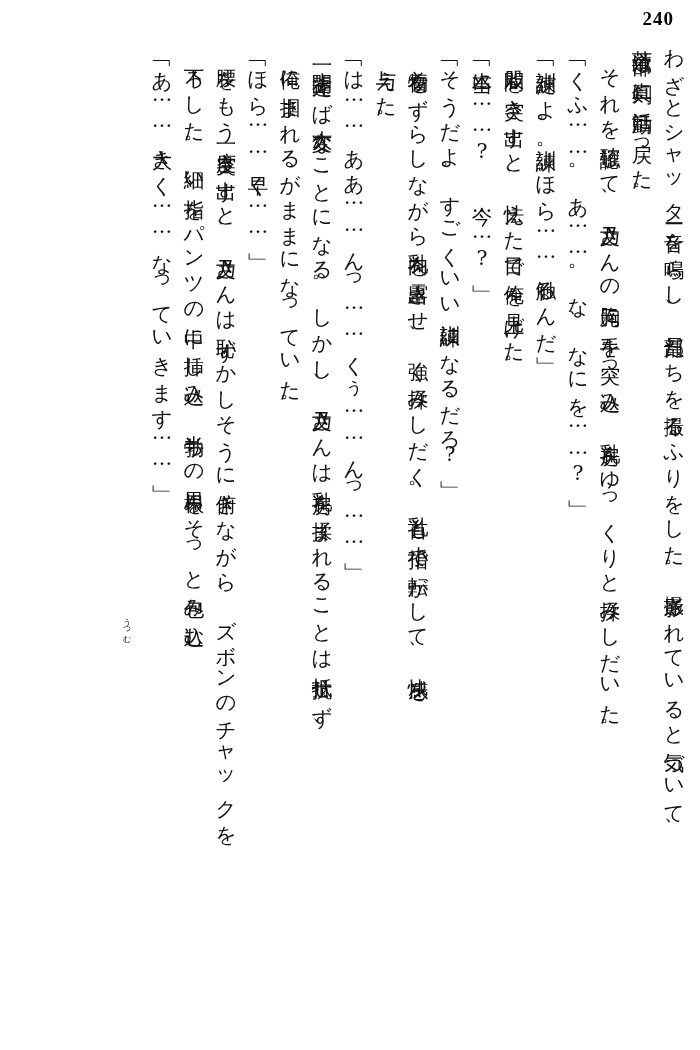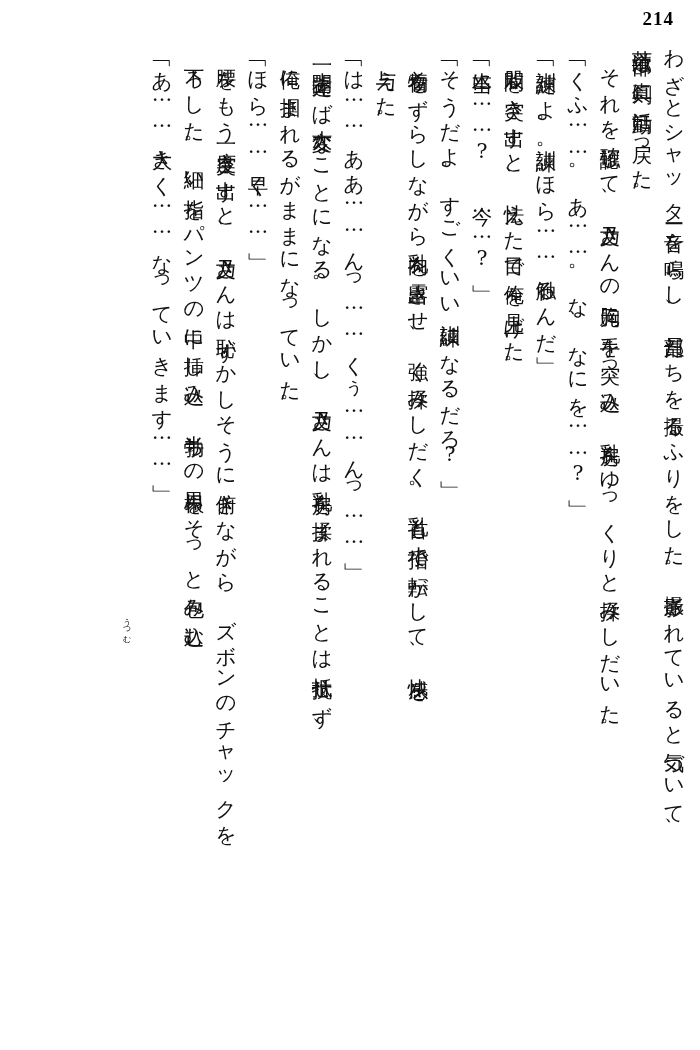--- a/index.html
+++ b/index.html
@@ -72,21 +72,21 @@
   .ruby-utsumu {
     top: 612px;
     left: 122px;
   }
 </style>
 </head>
 <body>
 
 <div class="page">
 
-  <div class="page-number">214</div>
+  <div class="page-number">240</div>
 
   <div class="text-block">
     <div class="vline">わざとシャッター音を鳴らし、部員たちを撮るふりをした。撮影されていると気づいて、</div>
     <div class="vline">茶道部は真剣に活動に戻った。</div>
     <div class="vline indent">それを確認して、文乃さんの胸元に手を突っ込み、乳房をゆっくりと揉みしだいた。</div>
     <div class="vline indent">「くふ……。あ……。な、なにを……?」</div>
     <div class="vline indent">「訓練だよ。訓練。ほら……触るんだ」</div>
     <div class="vline indent">股間を突き出すと、怯えた目で俺を見上げた。</div>
     <div class="vline indent">「本当に……? 今……?」</div>
     <div class="vline indent">「そうだよ。すごくいい訓練になるだろ?」</div>

